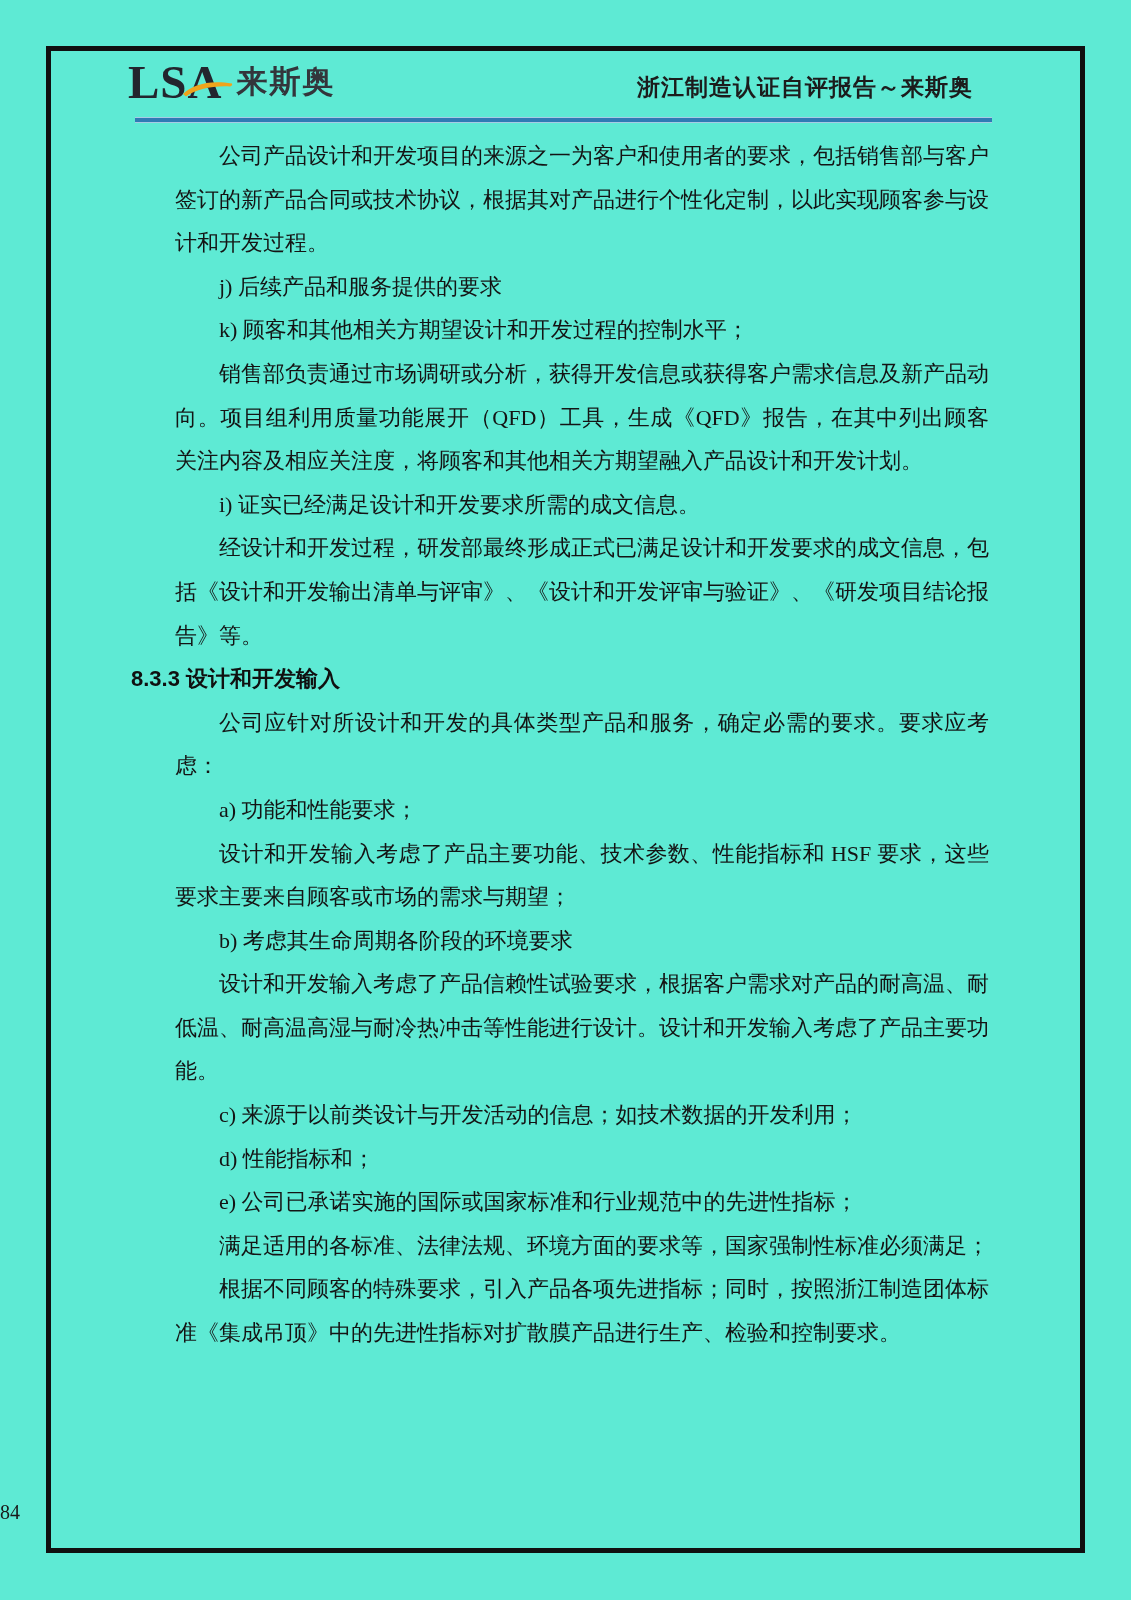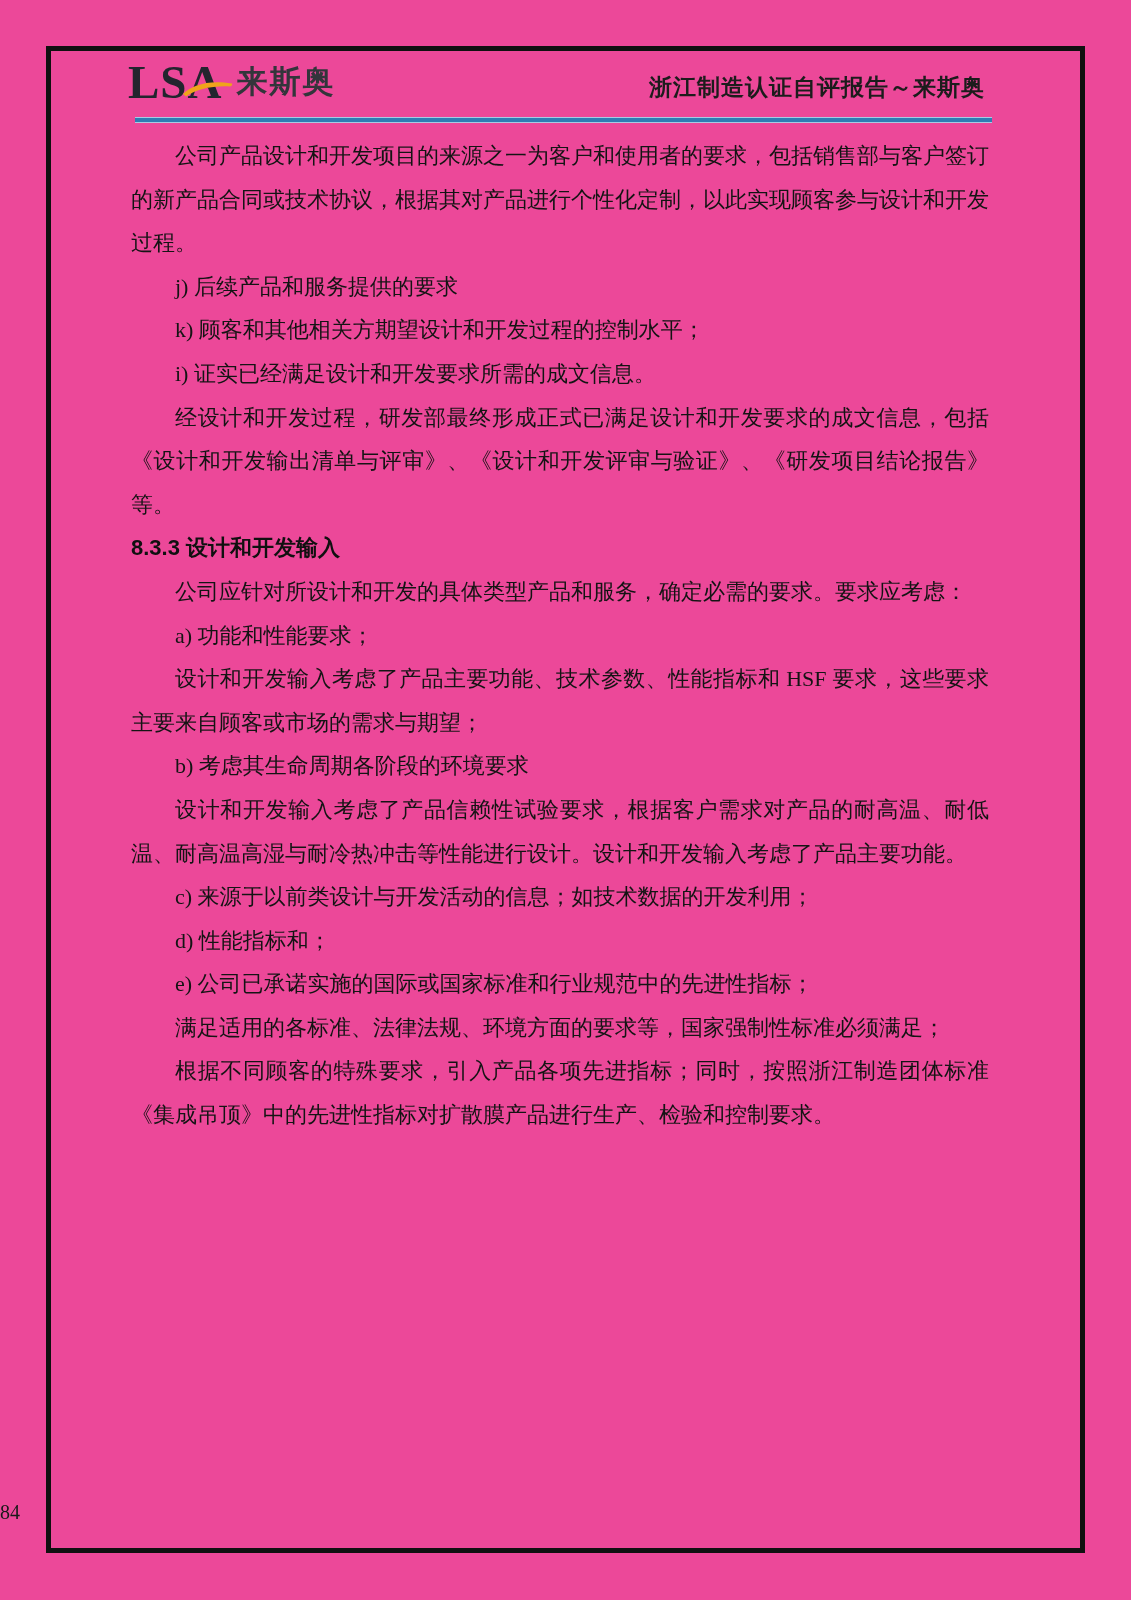--- a/index.html
+++ b/index.html
@@ -1,52 +1,52 @@
 <!DOCTYPE html>
 <html><head>
 <meta charset="utf-8">
 <style>
   * { margin:0; padding:0; box-sizing:border-box; }
   html,body { background:#ffffff; }
   body {
     width:1131px; height:1600px; position:relative; overflow:hidden;
     font-family:"Liberation Serif", serif; color:#141414;
   }
-  .page { position:relative; width:1131px; height:1600px; background:#ec4899; }
+  .page { position:relative; width:1131px; height:1600px; background:#5eead4; }
   .frame {
     position:absolute; left:46px; top:46px; right:46px; bottom:47px;
     border:5px solid #101010; background:transparent; pointer-events:none;
   }
   
   .logo-row { position:absolute; left:128px; top:56px; height:52px; display:flex; align-items:center; }
   .logo-lsa {
     font-family:"Liberation Serif", serif; font-weight:bold; font-size:47px;
     color:#23252e; letter-spacing:1px; line-height:1; position:relative;
   }
   .logo-swoosh { position:absolute; left:55px; top:23px; width:50px; height:18px; }
   .logo-company {
     font-family:Liberation Serif, serif; font-weight:bold; font-size:31px;
     color:#33353b; margin-left:14px; letter-spacing:2px;
   }
   .header-title {
-    position:absolute; right:146px; top:72px;
+    position:absolute; right:158px; top:72px;
     font-family:"Liberation Sans", sans-serif; font-weight:bold;
     font-size:23px; color:#1c1c1c; letter-spacing:1px;
   }
   .header-rule {
     position:absolute; left:135px; top:118px; width:857px; height:4px;
     background:#2e7cb4; box-shadow:0 -1px 0 #a8cbe4, 0 1px 0 #a8cbe4;
   }
   
   .doc-body {
     position:absolute; left:131px; top:134px; width:858px;
     font-size:22px; line-height:43.6px; text-align:justify;
     font-family:"Liberation Serif", serif; color:#141414;
   }
-  .para { text-indent:2em; }
+  .para { text-indent:2em;margin-left:44px; }
   .heading {
     font-family:"Liberation Sans", sans-serif; font-weight:bold;
     color:#101010; text-indent:0;
   }
   
   .footer-page {
     position:absolute; left:0; right:0; top:1501px; text-align:left;
     font-size:20px; color:#1a1a1a; font-family:"Liberation Serif", serif;
   }
 </style>
@@ -64,20 +64,21 @@
     </svg>
     <span class="logo-company">来斯奥</span>
   </div>
   <div class="header-title">浙江制造认证自评报告～来斯奥</div>
   <div class="header-rule"></div>
 
   <div class="doc-body">
     <div class="para">公司产品设计和开发项目的来源之一为客户和使用者的要求，包括销售部与客户签订的新产品合同或技术协议，根据其对产品进行个性化定制，以此实现顾客参与设计和开发过程。</div>
     <div class="para">j) 后续产品和服务提供的要求</div>
     <div class="para">k) 顾客和其他相关方期望设计和开发过程的控制水平；</div>
+    <div class="para">销售部负责通过市场调研或分析，获得开发信息或获得客户需求信息及新产品动向。项目组利用质量功能展开（QFD）工具，生成《QFD》报告，在其中列出顾客关注内容及相应关注度，将顾客和其他相关方期望融入产品设计和开发计划。</div>
     <div class="para">i) 证实已经满足设计和开发要求所需的成文信息。</div>
     <div class="para">经设计和开发过程，研发部最终形成正式已满足设计和开发要求的成文信息，包括《设计和开发输出清单与评审》、《设计和开发评审与验证》、《研发项目结论报告》等。</div>
     <div class="heading">8.3.3 设计和开发输入</div>
     <div class="para">公司应针对所设计和开发的具体类型产品和服务，确定必需的要求。要求应考虑：</div>
     <div class="para">a) 功能和性能要求；</div>
     <div class="para">设计和开发输入考虑了产品主要功能、技术参数、性能指标和 HSF 要求，这些要求主要来自顾客或市场的需求与期望；</div>
     <div class="para">b) 考虑其生命周期各阶段的环境要求</div>
     <div class="para">设计和开发输入考虑了产品信赖性试验要求，根据客户需求对产品的耐高温、耐低温、耐高温高湿与耐冷热冲击等性能进行设计。设计和开发输入考虑了产品主要功能。</div>
     <div class="para">c) 来源于以前类设计与开发活动的信息；如技术数据的开发利用；</div>
     <div class="para">d) 性能指标和；</div>

